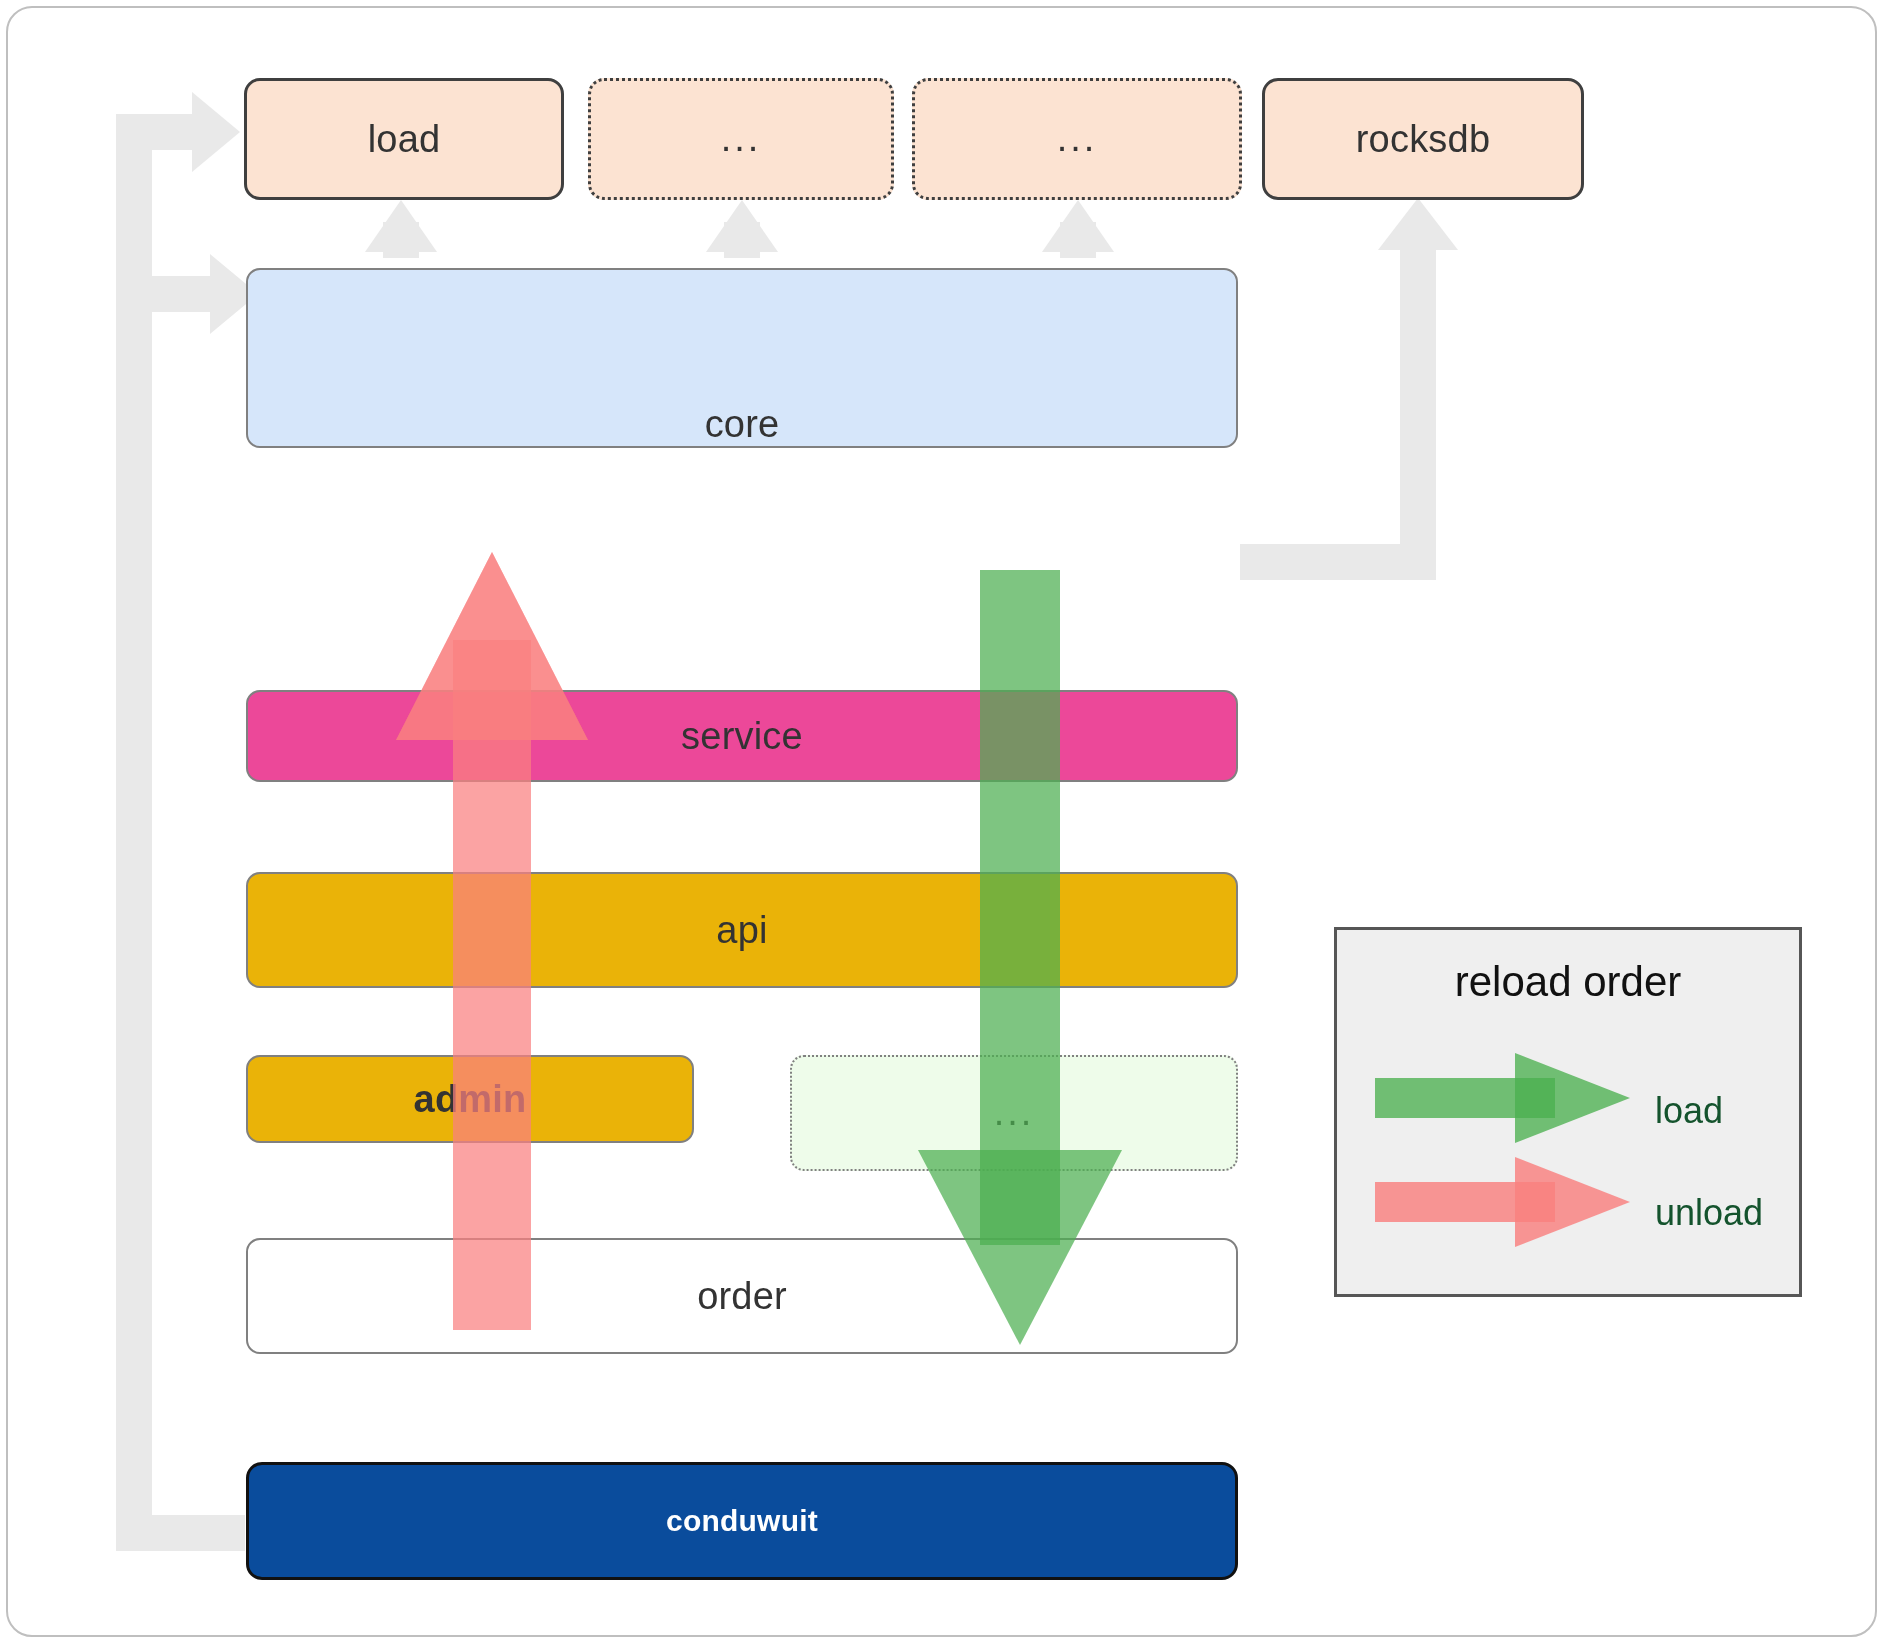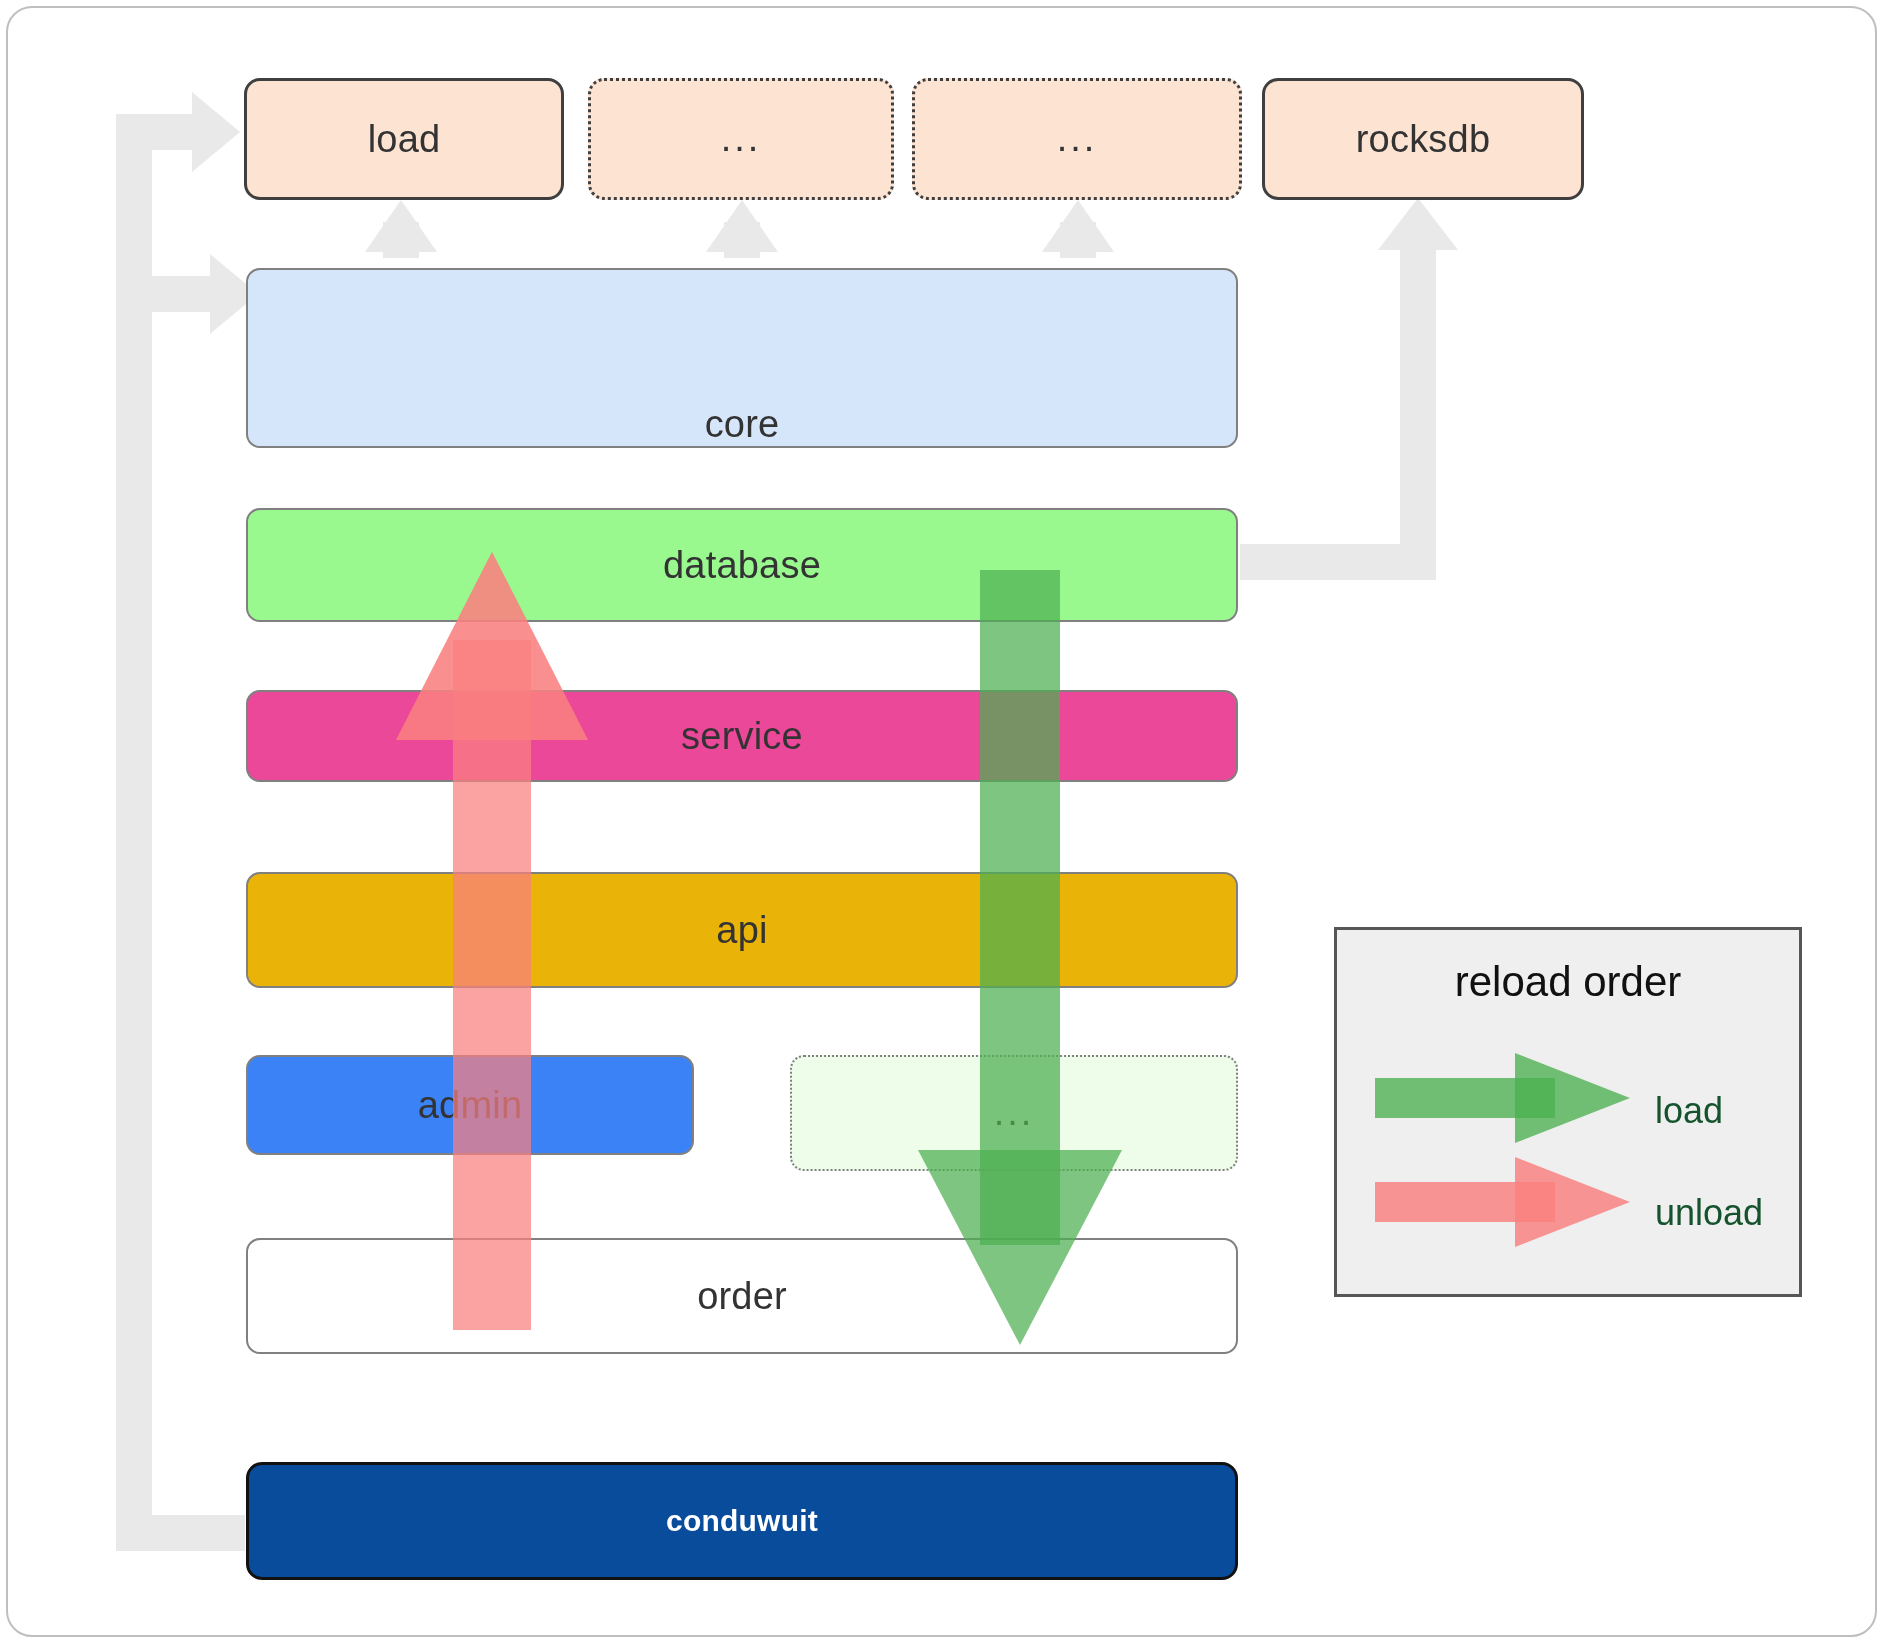--- a/index.html
+++ b/index.html
@@ -154,33 +154,30 @@
   </div>
 
   <div class="node dep" style="left:1262px; top:78px; width:322px;">
     <span>rocksdb</span>
   </div>
 
   <div class="node stack" style="left:246px; top:268px; width:992px; height:180px; background:#d6e6fa;align-items:flex-end;">
     <span>core</span>
   </div>
 
-  <div class="node stack" style="left:246px; top:508px; width:992px; height:114px; background:#99f98f;">
-    <span>database</span>
-  </div>
 
   <div class="node stack" style="left:246px; top:690px; width:992px; height:92px; background:#ec4899;">
     <span>service</span>
   </div>
 
   <div class="node stack" style="left:246px; top:872px; width:992px; height:116px; background:#eab308;">
     <span>api</span>
   </div>
 
-  <div class="node stack" style="left:246px; top:1055px; width:448px; height:100px; background:#3b82f6;">
+  <div class="node stack" style="left:246px; top:1055px; width:448px; height:88px; background:#eab308;font-weight:bold;">
     <span>admin</span>
   </div>
 
   <div class="node stack" style="left:790px; top:1055px; width:448px; height:116px; background:#eefcea; border:2px dotted #808080;">
     <span class="ellipsis-dots">...</span>
   </div>
 
   <div class="node stack" style="left:246px; top:1238px; width:992px; height:116px; background:#ffffff;">
     <span>order</span>
   </div>

